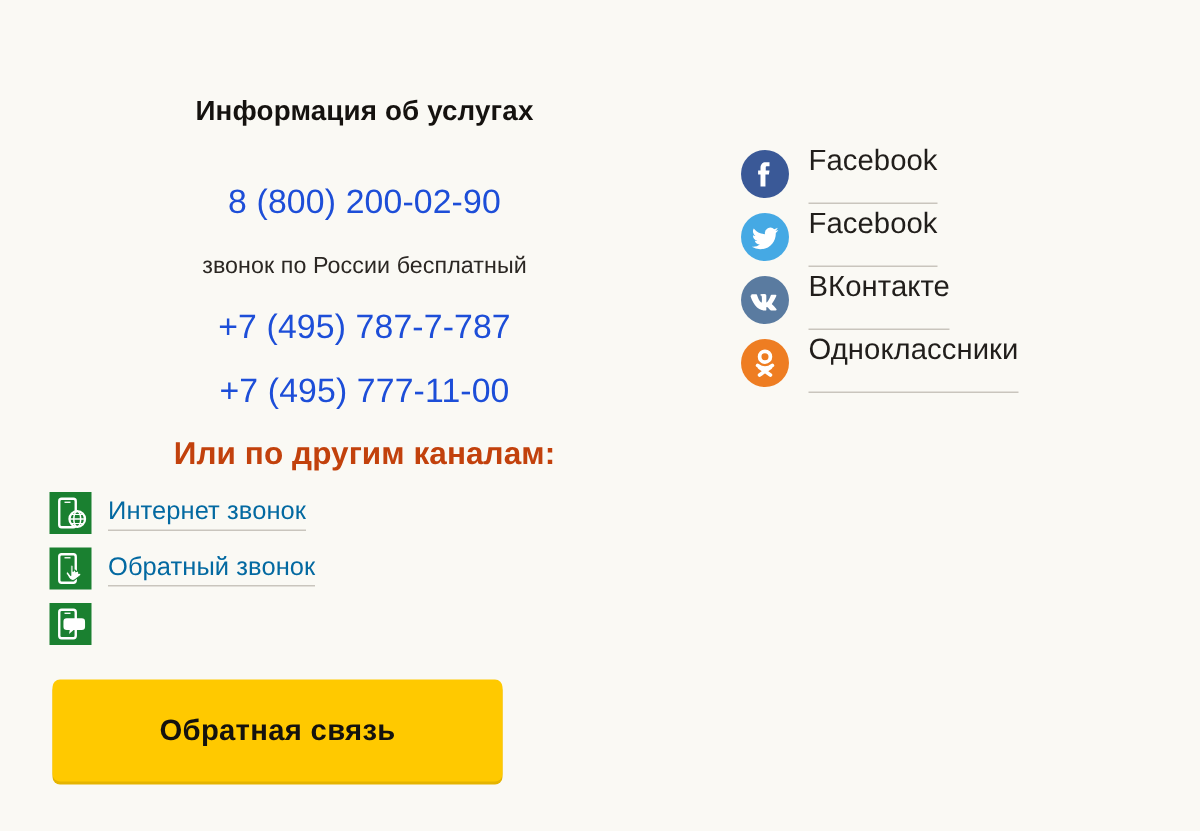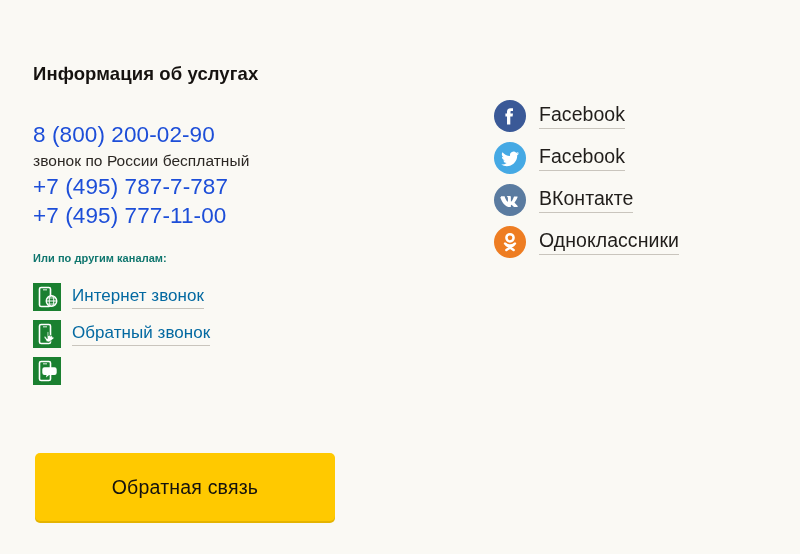--- a/index.html
+++ b/index.html
@@ -25,20 +25,21 @@
     width: 800px;
     height: 554px;
   }
 
   
   .col-services {
     position: absolute;
     left: 33px;
     top: 62px;
     width: 420px;
+    text-align: center;
   }
   .col-social {
     position: absolute;
     left: 494px;
     top: 62px;
     width: 290px;
   }
 
   .col-heading {
     font-size: 18.5px;
@@ -57,31 +58,32 @@
     font-size: 22.5px;
     line-height: 29px;
     color: #1d4ed8;
     letter-spacing: 0.1px;
     white-space: nowrap;
   }
   .phone-note {
     font-size: 15.5px;
     line-height: 22px;
     color: #2b2723;
-    margin-top: 1px;
+    margin-top: 18px;
     letter-spacing: 0.05px;
   }
   .phone-row-gap {
+    margin-top: 14px;
   }
 
   
   .channels-title {
-    font-size: 11px;
+    font-size: 21px;
     font-weight: bold;
-    color: #0f766e;
+    color: #c2410c;
     margin-top: 17px;
     line-height: 22px;
     letter-spacing: 0.05px;
   }
 
   .channel-list {
     margin-top: 11px;
     list-style: none;
     padding: 0;
   }
@@ -121,21 +123,21 @@
     left: 35px;
     top: 453px;
     width: 300px;
     height: 68px;
     background: #ffc900;
     border: none;
     border-radius: 5px;
     box-shadow: 0 2px 0 0 #e5b400;
     font-family: "Liberation Sans", sans-serif;
     font-size: 19.5px;
-    font-weight: normal;
+    font-weight: bold;
     color: #14120e;
     letter-spacing: 0.2px;
     cursor: pointer;
     padding: 0;
   }
 
   
   .social-list {
     margin-top: 33px;
     list-style: none;
@@ -158,21 +160,21 @@
     display: block;
     width: 32px;
     height: 32px;
   }
   .social-label {
     margin-left: 13px;
     font-size: 19.5px;
     line-height: 23px;
     color: #211e1b;
     border-bottom: 1px solid #c9c5bd;
-    padding-bottom: 2px;
+    padding-bottom: 16px;
     cursor: pointer;
     letter-spacing: 0.05px;
   }
 </style>
 </head>
 <body>
 
 <div class="footer-wrap">
 
   <div class="col-services">

